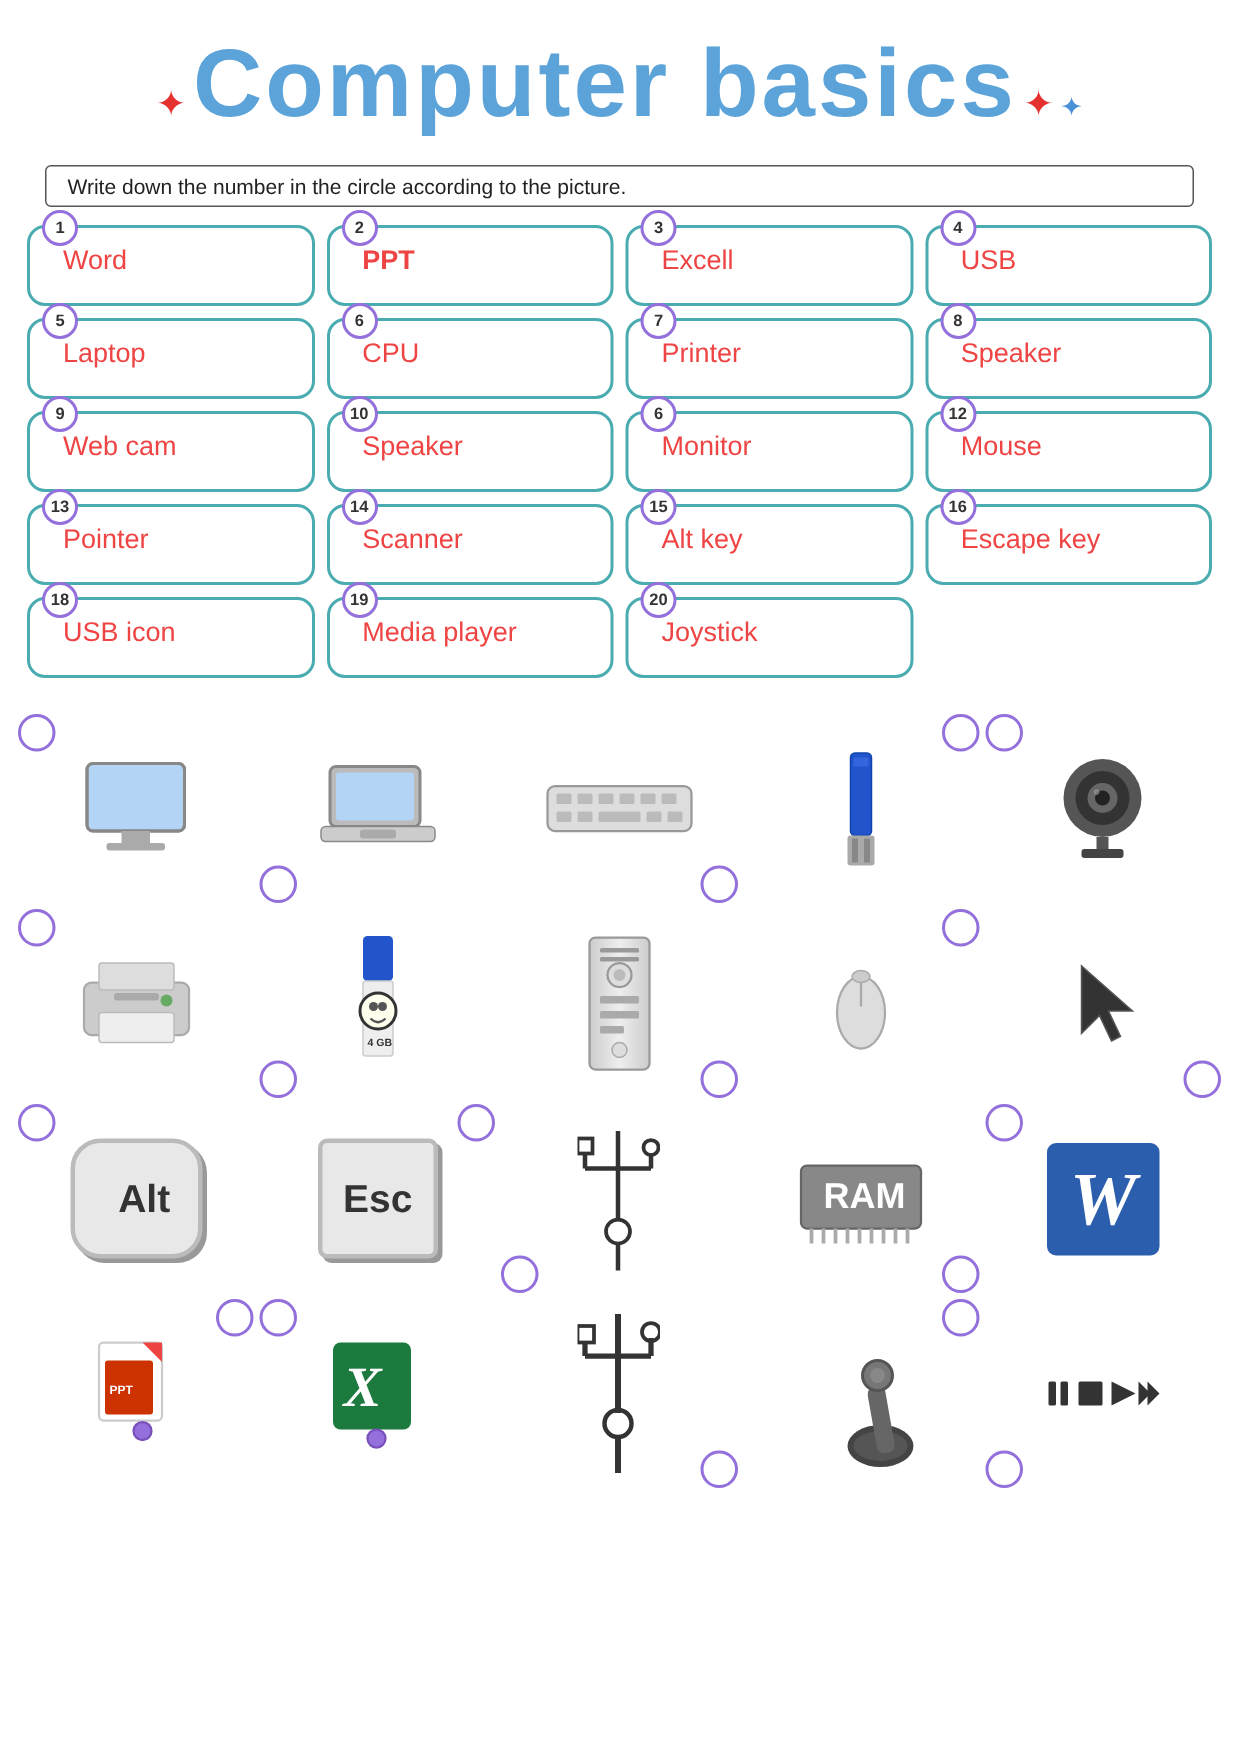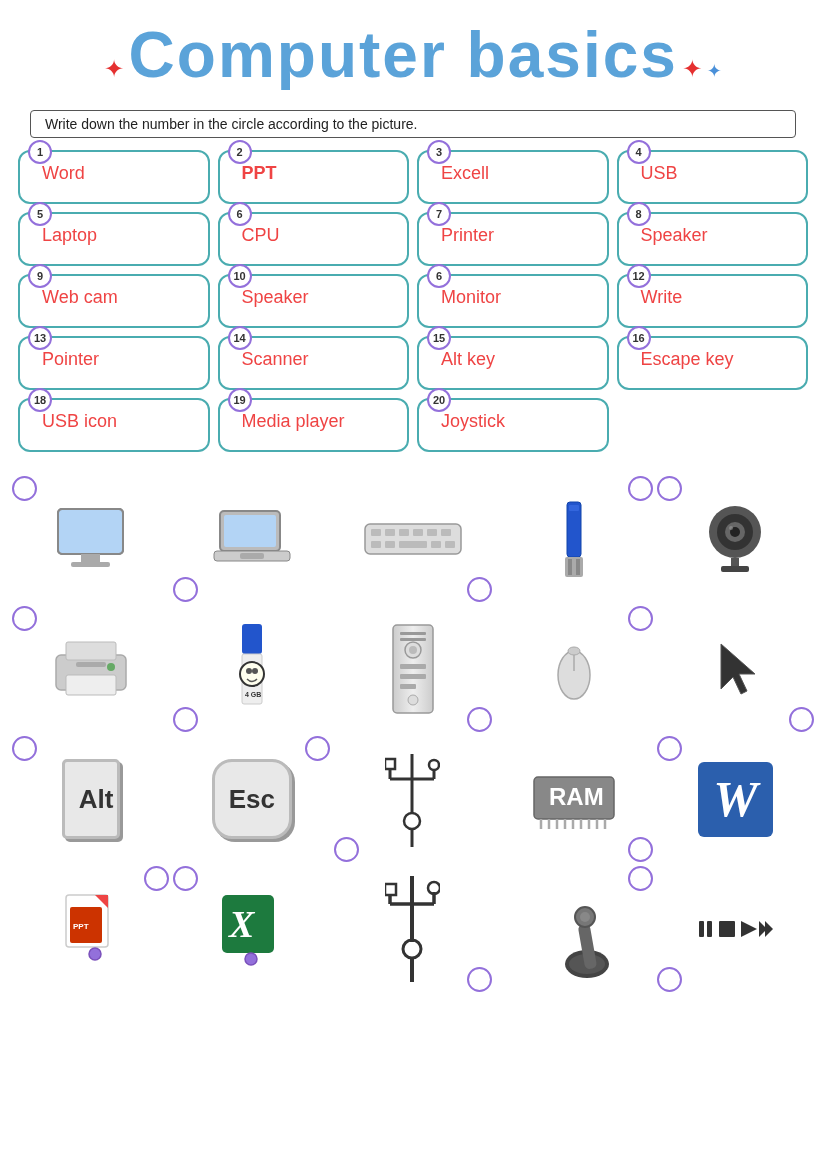--- a/index.html
+++ b/index.html
@@ -87,49 +87,49 @@
       color: #e53030;
       font-size: 24px;
     }
     .deco-star-blue {
       color: #4a90d9;
       font-size: 18px;
     }
 
     
     .key-alt {
-      width: 58px;
-      height: 80px;
-      background: #e8e8e8;
-      border: 3px solid #bbb;
-      border-radius: 5px;
-      display: flex;
-      align-items: center;
-      justify-content: center;
-      font-size: 26px;
-      font-weight: bold;
-      color: #333;
-      box-shadow: 3px 3px 0 #999;
-      padding-left: 11px;
-    }
-
-    
-    .key-esc {
-      width: 80px;
+      width: 88px;
       height: 80px;
       background: #e8e8e8;
       border: 3px solid #bbb;
       border-radius: 20px;
       display: flex;
       align-items: center;
       justify-content: center;
       font-size: 26px;
       font-weight: bold;
       color: #333;
       box-shadow: 3px 3px 0 #999;
+      padding-left: 11px;
+    }
+
+    
+    .key-esc {
+      width: 80px;
+      height: 80px;
+      background: #e8e8e8;
+      border: 3px solid #bbb;
+      border-radius: 6px;
+      display: flex;
+      align-items: center;
+      justify-content: center;
+      font-size: 26px;
+      font-weight: bold;
+      color: #333;
+      box-shadow: 3px 3px 0 #999;
     }
 
     
     .word-icon {
       width: 75px;
       height: 75px;
       background: #2b5fad;
       border-radius: 6px;
       display: flex;
       align-items: center;
@@ -230,21 +230,21 @@
     <div class="label-cell">
       <div class="num-badge">10</div>
       <div class="label-name">Speaker</div>
     </div>
     <div class="label-cell">
       <div class="num-badge">6</div>
       <div class="label-name">Monitor</div>
     </div>
     <div class="label-cell">
       <div class="num-badge">12</div>
-      <div class="label-name">Write</div>
+      <div class="label-name">Mouse</div>
     </div>
     <div class="label-cell">
       <div class="num-badge">13</div>
       <div class="label-name">Pointer</div>
     </div>
     <div class="label-cell">
       <div class="num-badge">14</div>
       <div class="label-name">Scanner</div>
     </div>
     <div class="label-cell">

